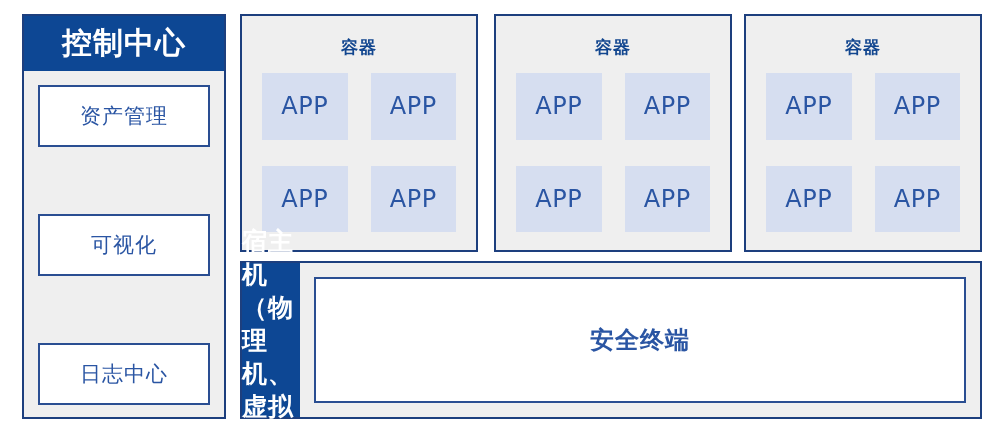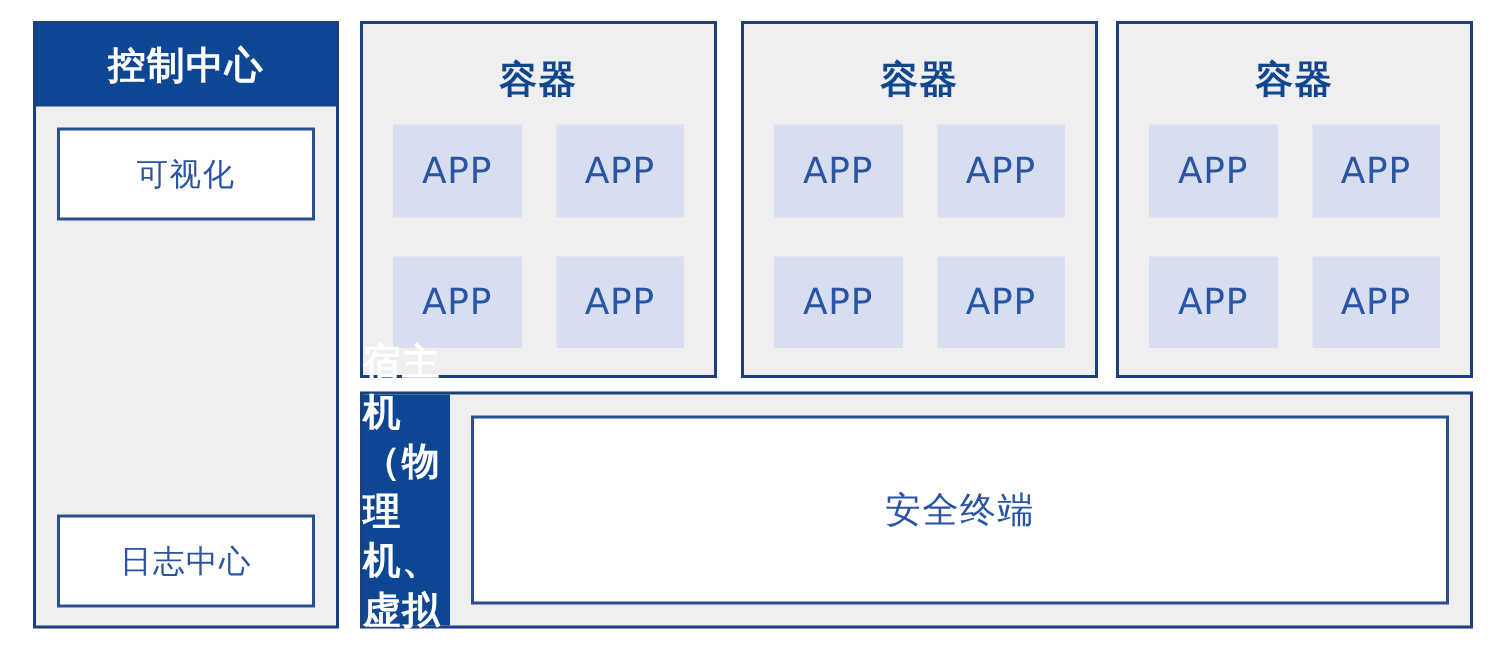--- a/index.html
+++ b/index.html
@@ -32,21 +32,21 @@
     background: #efefef;
     box-sizing: border-box;
     display: flex;
     flex-direction: column;
   }
   .control-center-header {
     height: 55px;
     flex: 0 0 55px;
     background: #0d4794;
     color: #ffffff;
-    font-size: 25px;
+    font-size: 30px;
     font-weight: bold;
     letter-spacing: 1px;
     display: flex;
     align-items: center;
     justify-content: center;
   }
   .control-center-body {
     flex: 1 1 auto;
     padding: 14px 14px 12px 14px;
     box-sizing: border-box;
@@ -80,21 +80,21 @@
     flex-direction: column;
     align-items: center;
   }
   .container-panel.p1 { left: 240px; }
   .container-panel.p2 { left: 494px; }
   .container-panel.p3 { left: 744px; width: 238px; }
 
   .container-title {
     margin-top: 20px;
     margin-bottom: 14px;
-    font-size: 25px;
+    font-size: 17px;
     font-weight: bold;
     color: #12468f;
     letter-spacing: 1px;
   }
   .app-grid {
     width: 100%;
     flex: 1 1 auto;
     padding: 0 20px 18px 20px;
     box-sizing: border-box;
     display: grid;
@@ -147,30 +147,32 @@
     height: 100%;
     border: 2px solid #2a4e92;
     background: #ffffff;
     color: #2a55a3;
     font-size: 24px;
     letter-spacing: 1px;
     display: flex;
     align-items: center;
     justify-content: center;
     box-sizing: border-box;
+    font-weight: bold;
   }
 </style>
 </head>
 <body>
 
 <div id="canvas">
 
   <div class="control-center">
     <div class="control-center-header">控制中心</div>
     <div class="control-center-body">
+      <div class="cc-item">资产管理</div>
       <div class="cc-item">可视化</div>
       <div class="cc-item">日志中心</div>
     </div>
   </div>
 
   <div class="container-panel p1">
     <div class="container-title">容器</div>
     <div class="app-grid">
       <div class="app-box">APP</div>
       <div class="app-box">APP</div>

